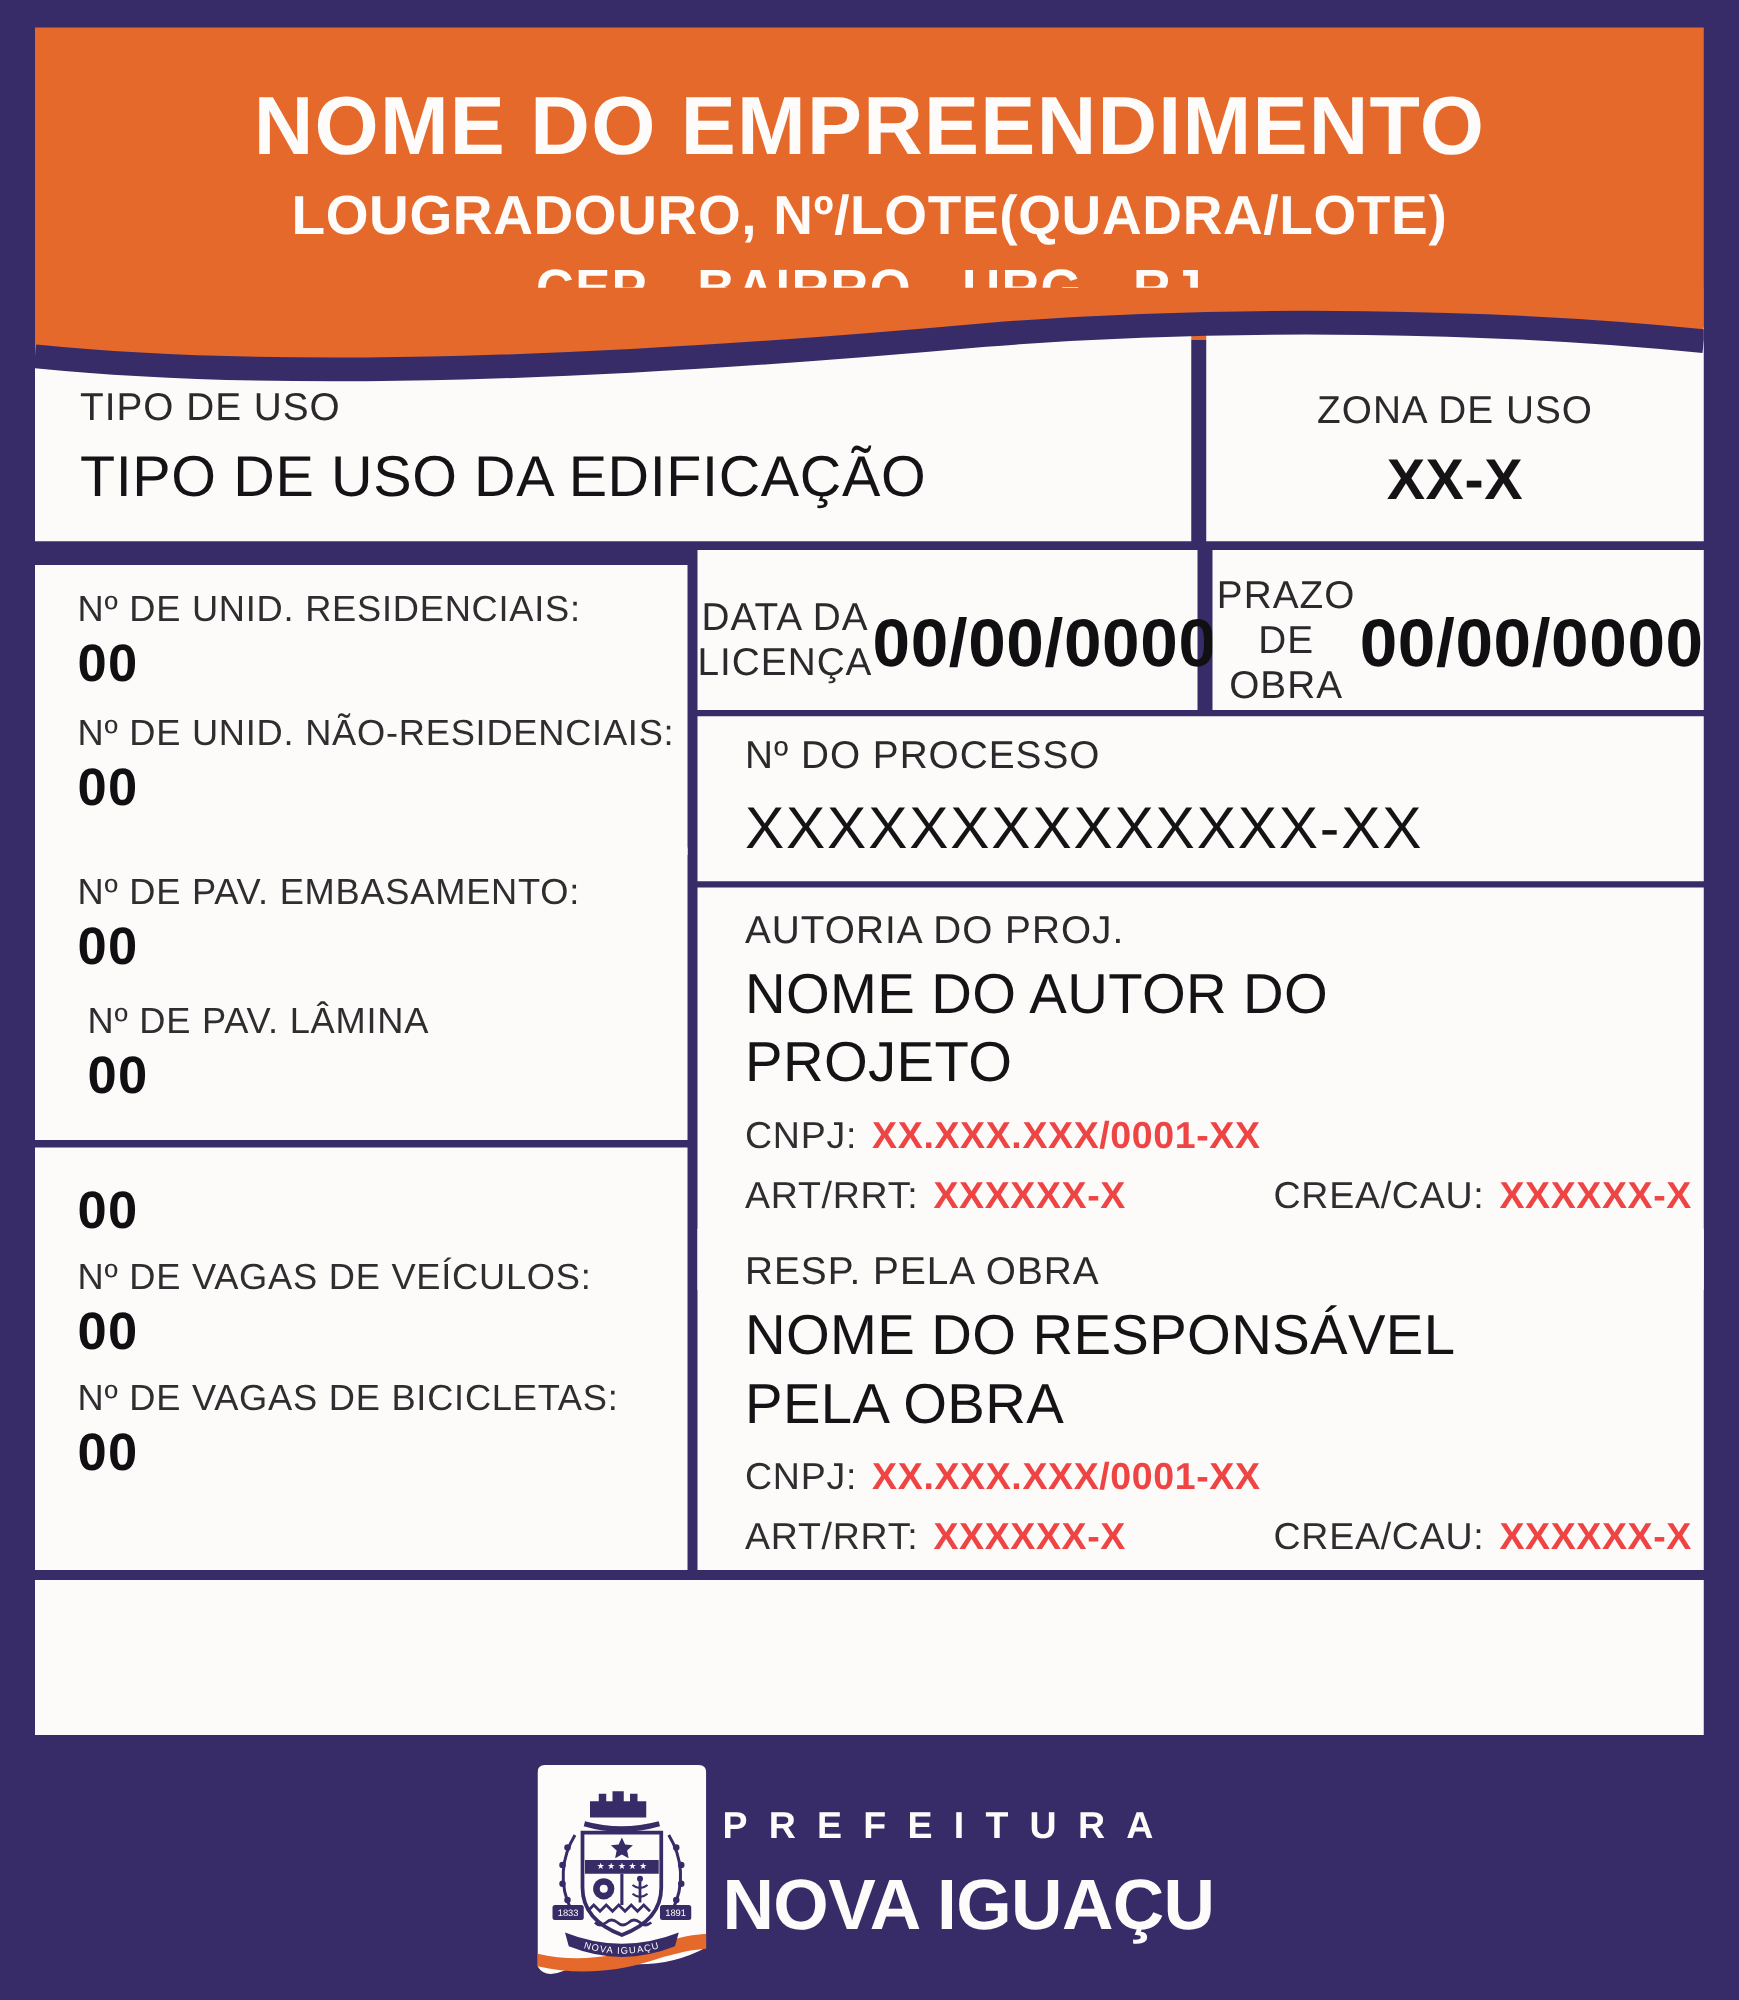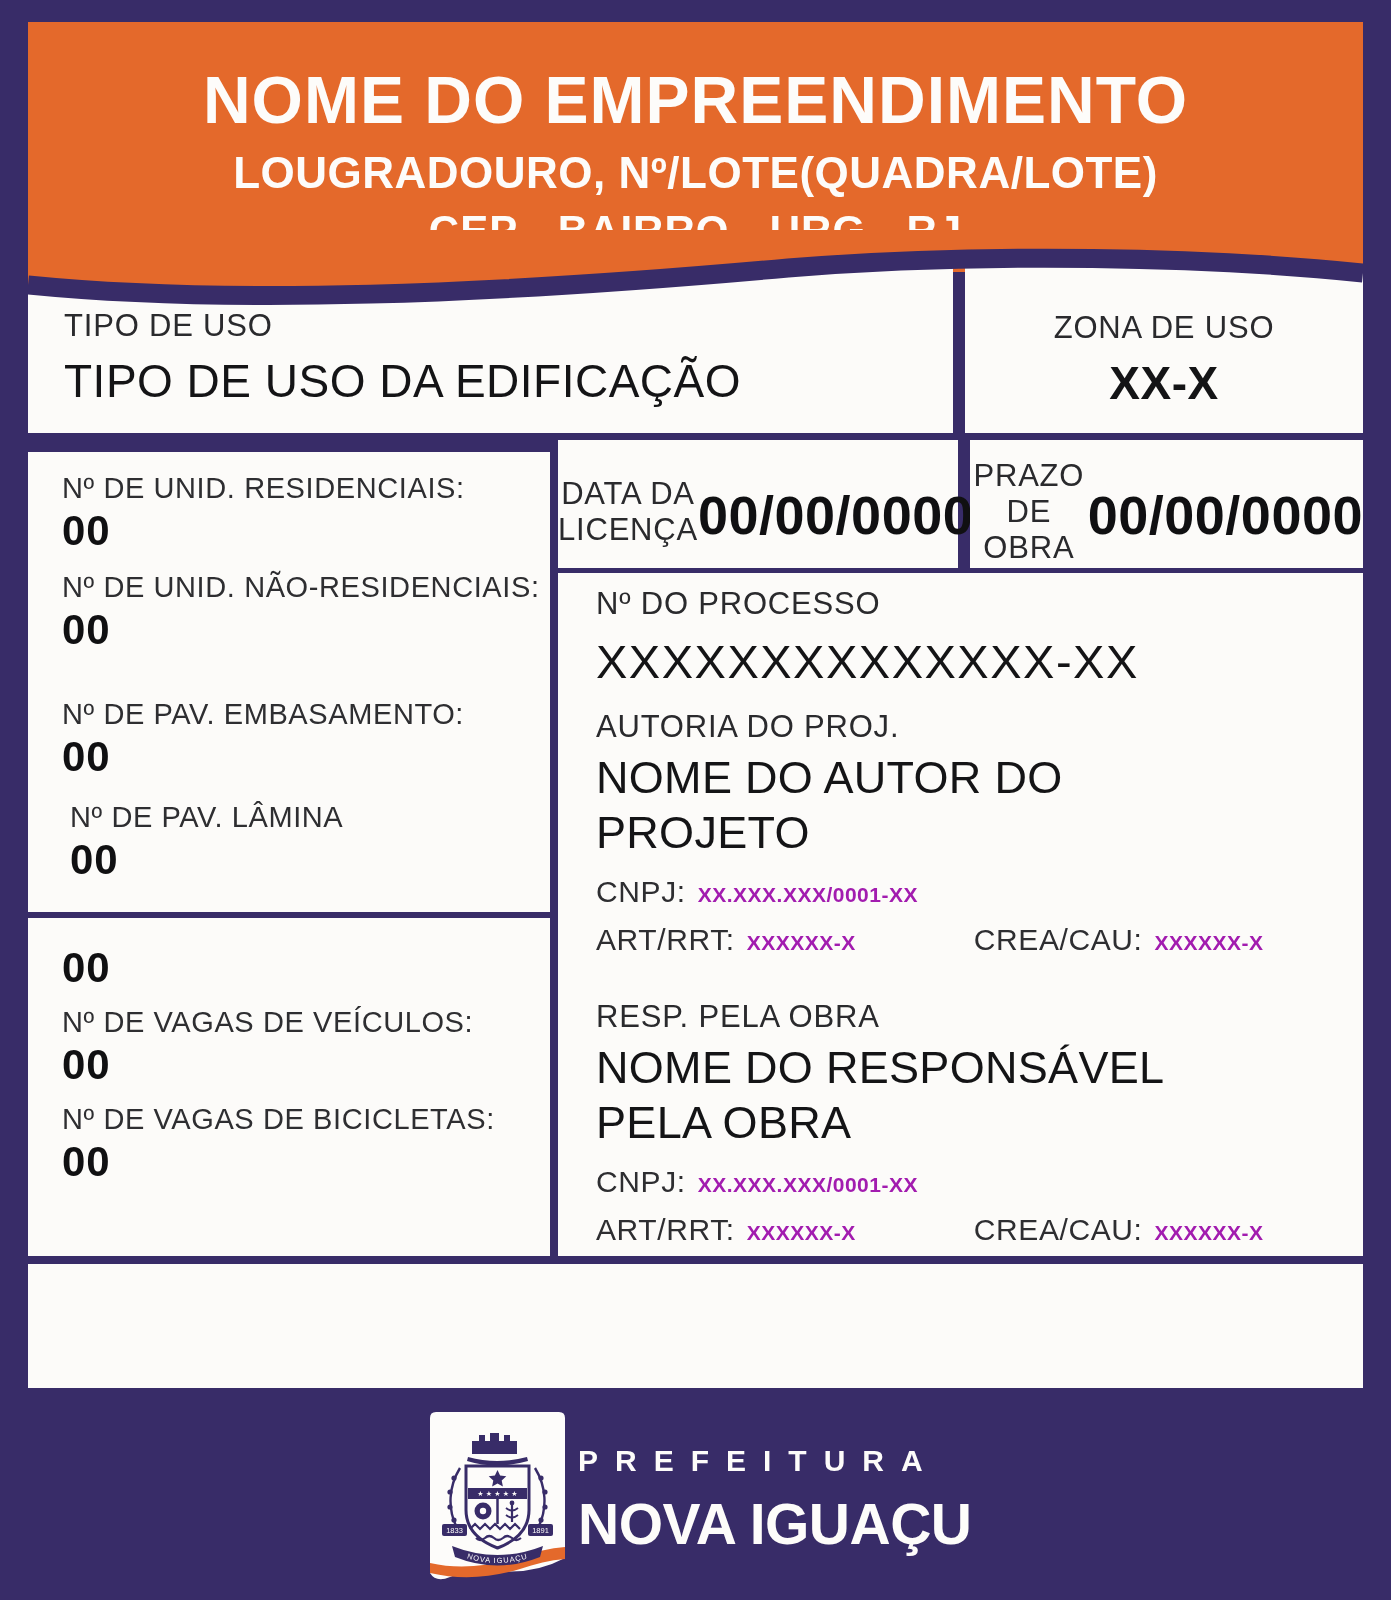--- a/index.html
+++ b/index.html
@@ -22,33 +22,33 @@
   .panel{background:#FCFBF9;z-index:2;color:#1B1B1D;}
   .lbl{font-size:29px;letter-spacing:.6px;color:#2E2E31;}
   .lbl-mid{font-size:31px;letter-spacing:.8px;color:#2A2A2D;}
   .val-big{font-size:46px;letter-spacing:.5px;color:#141416;}
   .val-num{font-size:42px;font-weight:bold;color:#101012;letter-spacing:1px;}
   .val-date{font-size:54px;font-weight:bold;color:#101012;letter-spacing:.5px;}
   .val-x{font-size:47px;color:#141416;letter-spacing:1.5px;}
   .name-big{font-size:45px;color:#141416;line-height:1.22;letter-spacing:.3px;}
   .pair-row{display:flex;align-items:baseline;margin-top:14px;}
   .pair-row .lbl{font-size:30px;}
-  .pair-row .bval{font-size:21px;font-weight:bold;margin-left:12px;letter-spacing:.5px;color:#a21caf;}
+  .pair-row .bval{font-size:30px;font-weight:bold;margin-left:12px;letter-spacing:.5px;color:#ef4444;}
   .centerbox{display:flex;flex-direction:row;align-items:center;justify-content:flex-start;text-align:center;}
   
   .p-tipo{left:28px;top:262px;width:925px;height:171px;padding:0;box-sizing:border-box;}
   .p-tipo .inner{position:absolute;left:36px;top:46px;}
   .p-zona{left:965px;top:262px;width:398px;height:171px;box-sizing:border-box;}
   .p-zona .inner{position:absolute;left:0;right:0;top:48px;text-align:center;}
   .p-unid{left:28px;top:440px;width:522px;height:232px;box-sizing:border-box;padding:20px 0 0 34px;margin-top:12px;}
   .p-data{left:558px;top:440px;width:400px;height:128px;box-sizing:border-box;padding-top:15px;}
   .p-prazo{left:970px;top:440px;width:393px;height:128px;box-sizing:border-box;padding-top:15px;}
   .p-proc{left:558px;top:573px;width:805px;height:132px;box-sizing:border-box;padding:13px 0 0 38px;}
   .p-pav{left:28px;top:678px;width:522px;height:234px;box-sizing:border-box;padding:20px 0 0 34px;}
-  .p-aut{left:558px;top:693px;width:805px;height:322px;box-sizing:border-box;padding:16px 0 0 38px;}
+  .p-aut{left:558px;top:710px;width:805px;height:322px;box-sizing:border-box;padding:16px 0 0 38px;}
   .p-vagas{left:28px;top:918px;width:522px;height:338px;box-sizing:border-box;padding:26px 0 0 34px;}
   .p-resp{left:558px;top:983px;width:805px;height:273px;box-sizing:border-box;padding:16px 0 0 38px;}
   .p-blank{left:28px;top:1264px;width:1335px;height:124px;}
   .field{margin-bottom:8px;}
   .field .lbl{display:block;margin-bottom:2px;}
   .indent{margin-left:8px;}
   .name-wrap-a{max-width:560px;margin-top:6px;}
   .name-wrap-r{max-width:660px;margin-top:6px;}
   .artrow{display:flex;gap:118px;}
   

